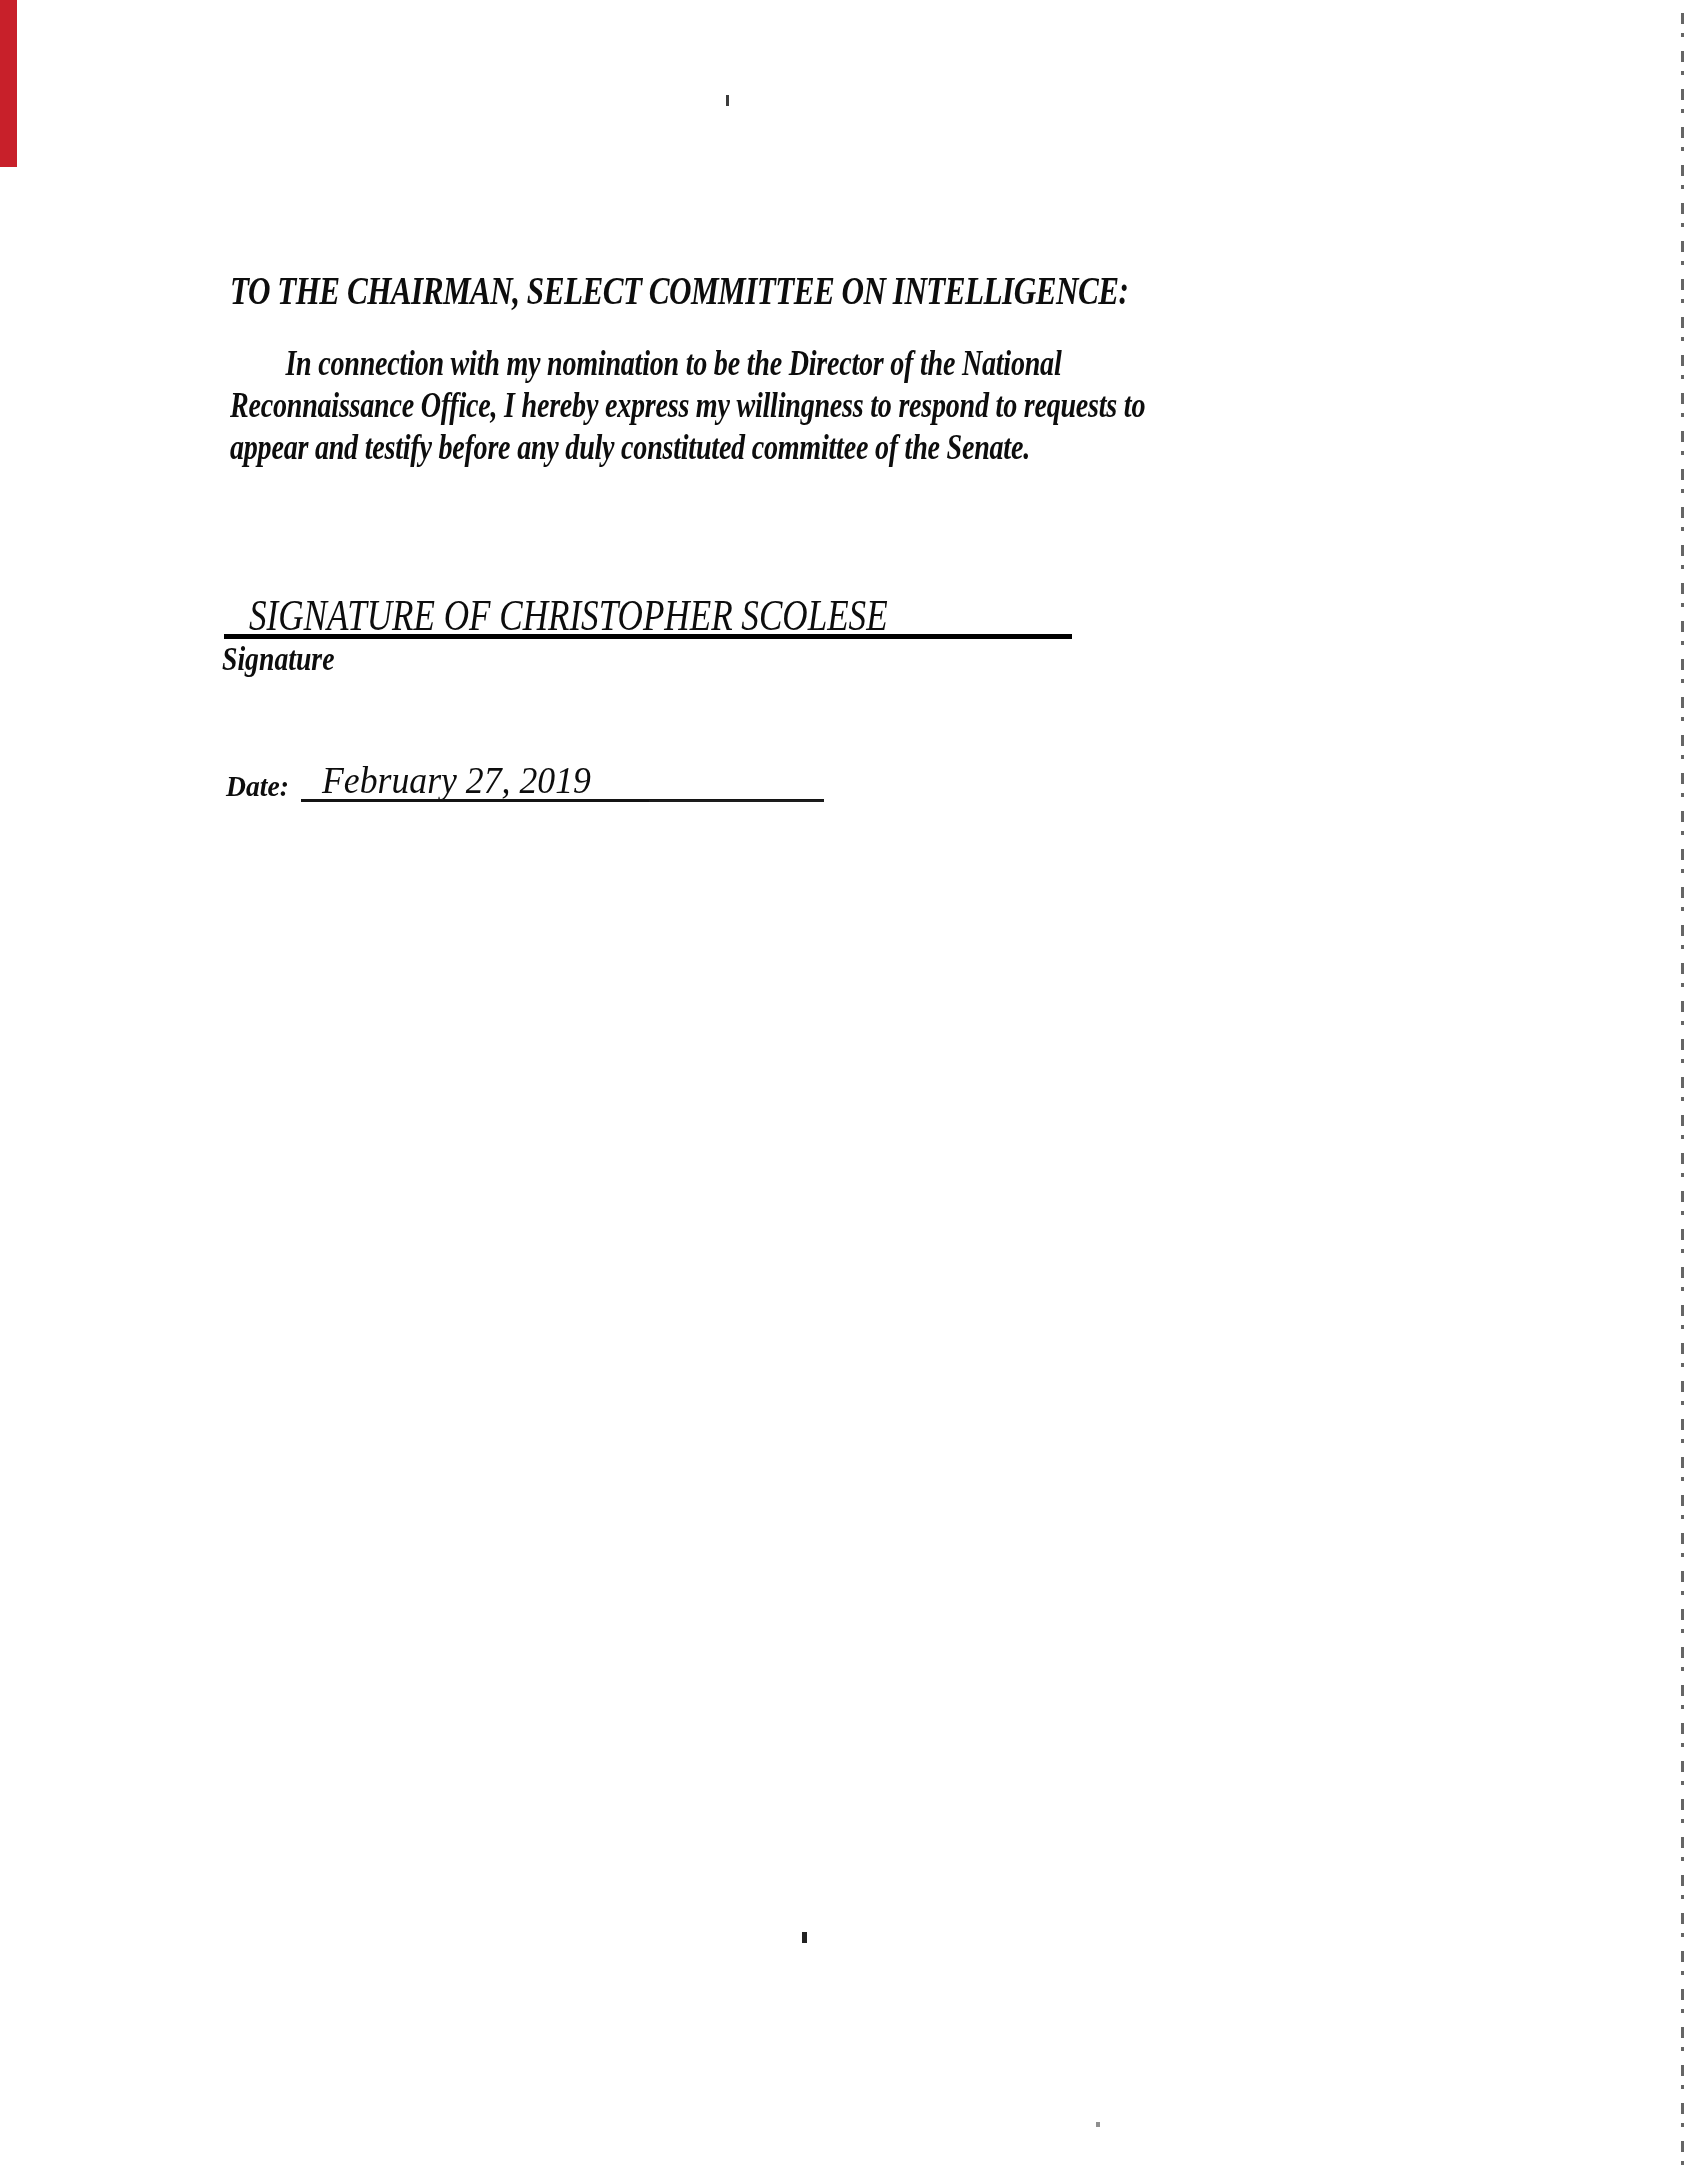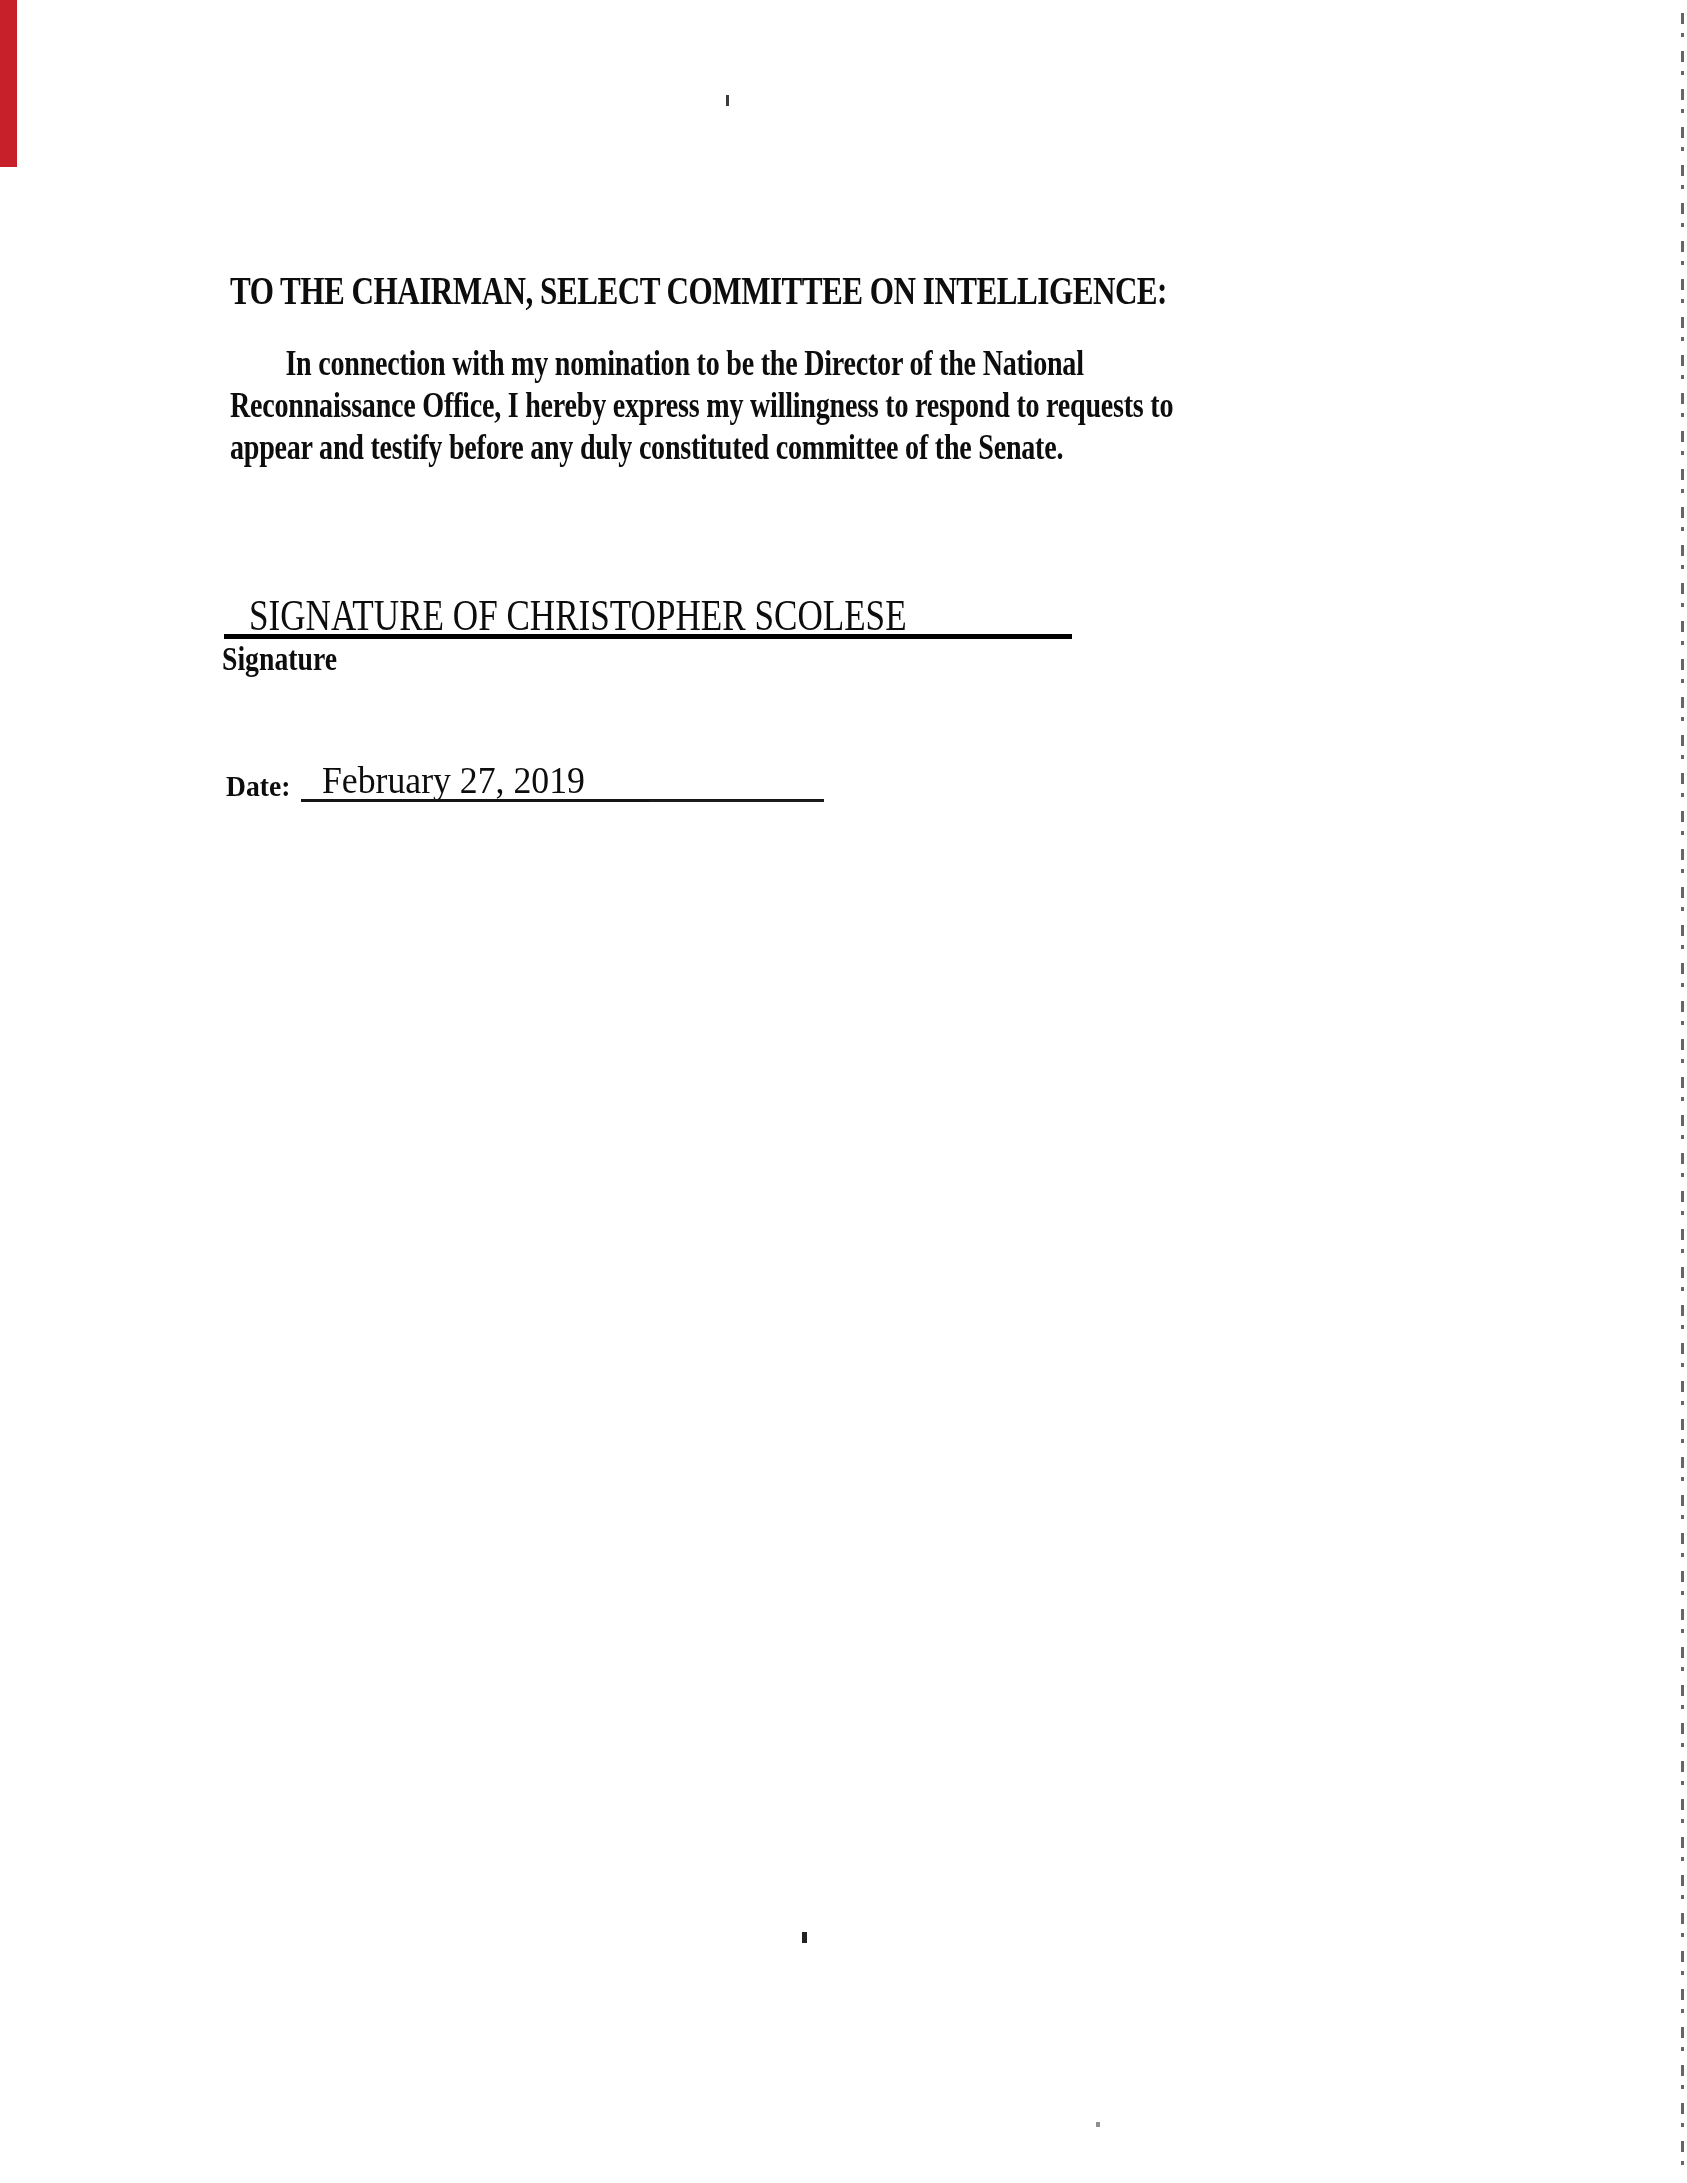--- a/index.html
+++ b/index.html
@@ -3,20 +3,21 @@
 <meta charset="utf-8">
 <style>
   html,body{margin:0;padding:0;background:#e9e9e9;}
   .page{
     position:relative;
     width:1687px;height:2183px;
     background:#ffffff;
     overflow:hidden;
     font-family:"Liberation Serif","DejaVu Serif",serif;
     color:#0d0d0d;
+    font-style:italic;
   }
   
   .red-bar{position:absolute;left:0;top:0;width:17px;height:167px;}
   .edge-dashes{
     position:absolute;left:1681px;top:13.2px;width:2.6px;height:2160px;
     background:repeating-linear-gradient(
       to bottom,
       #4a4a4a 0px, #4a4a4a 10.6px,
       rgba(0,0,0,0) 10.6px, rgba(0,0,0,0) 20px,
       #4a4a4a 20px, #4a4a4a 24px,

